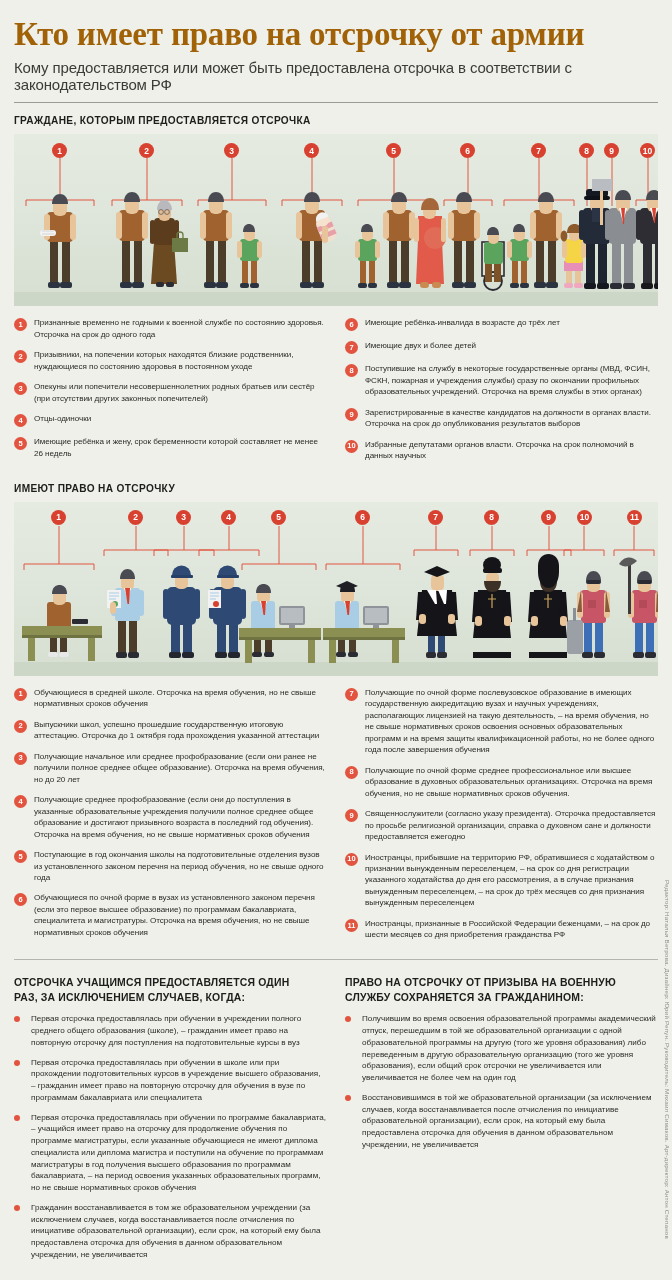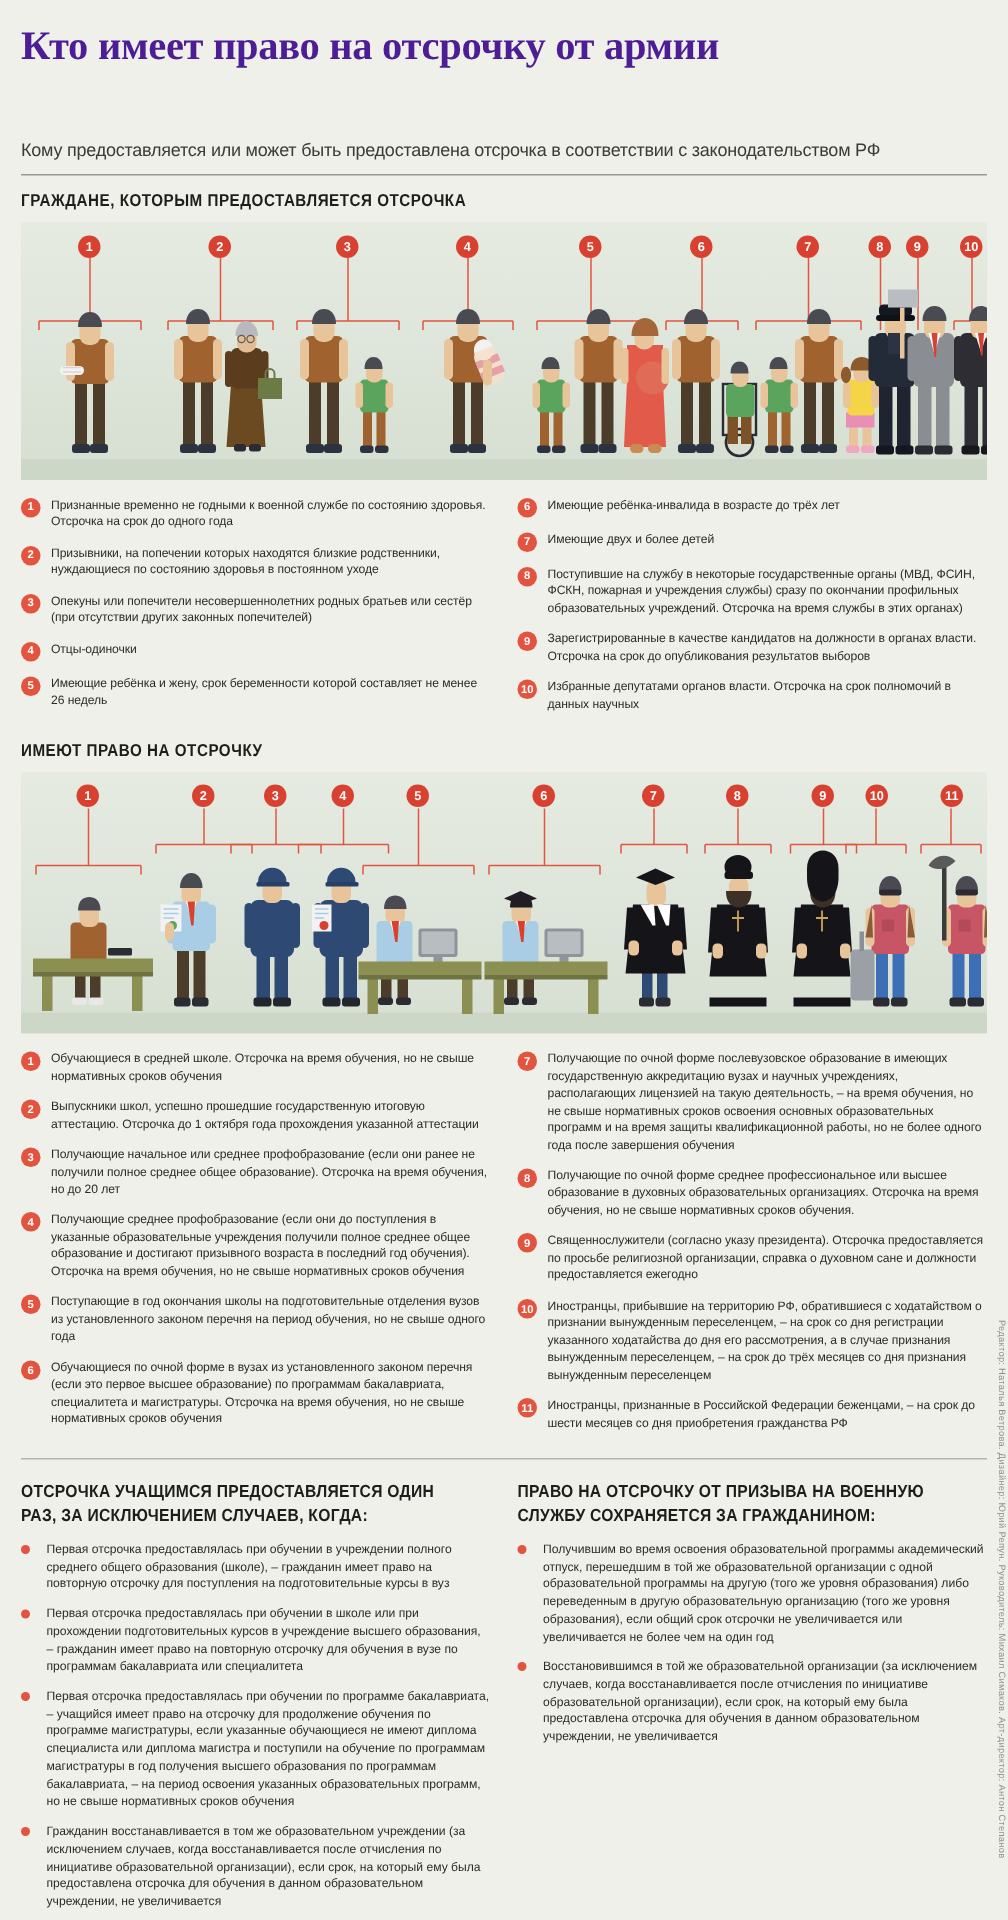--- a/index.html
+++ b/index.html
@@ -8,33 +8,32 @@
     background: #eef0e9;
     font-family: "Liberation Sans", sans-serif;
   }
   body { width: 672px; min-height: 1280px; position: relative; overflow-x: hidden; }
 
   .page { width: 672px; padding: 0 14px 0 14px; position: relative; }
 
   
   .title {
     font-family: "Liberation Serif", serif;
-    font-size: 27px;
+    font-size: 33px;
     font-weight: 700;
-    color: #4c1d95;
+    color: #a16207;
     letter-spacing: -0.2px;
     padding-top: 16px;
     line-height: 1.1;
   }
   .subtitle {
-    font-size: 12px;
+    font-size: 15px;
     color: #3b3b38;
     padding-top: 7px;
     letter-spacing: -0.15px;
-    margin-top: 40px;
   }
   .rule { height: 1px; background: #9a9c93; margin-top: 9px; }
   .rule.thin { background: #b4b6ad; }
 
   .section-head {
     font-family: "Liberation Sans Narrow", "Liberation Sans", sans-serif;
     font-size: 11.5px;
     font-weight: 700;
     color: #1d1d1b;
     letter-spacing: 0.4px;

